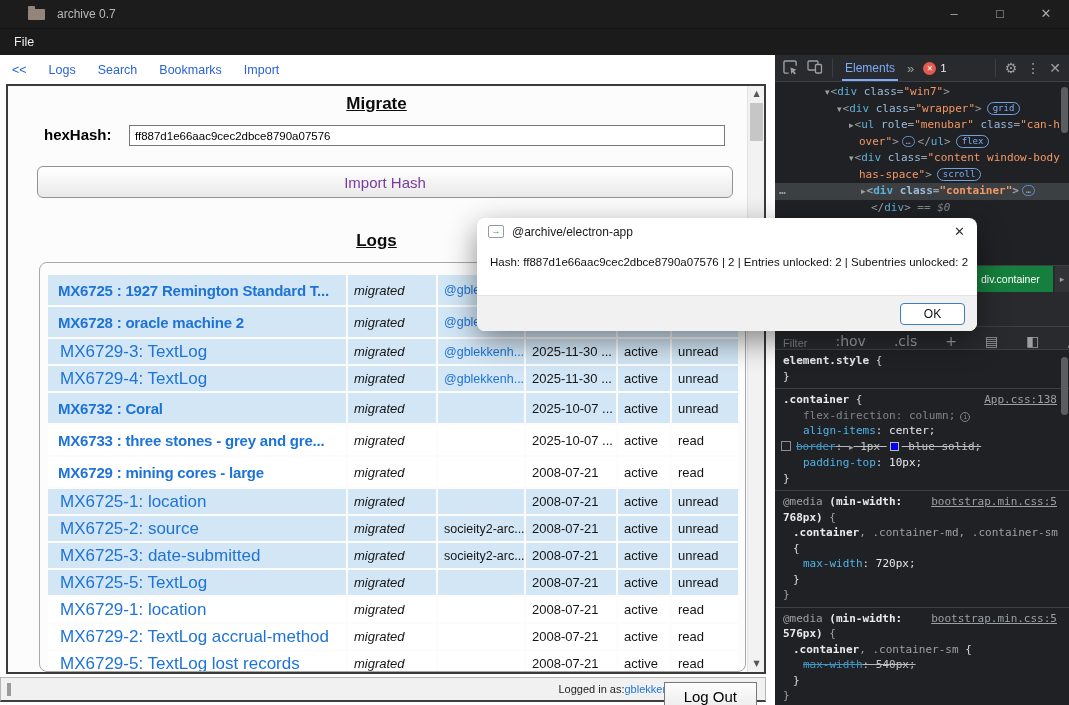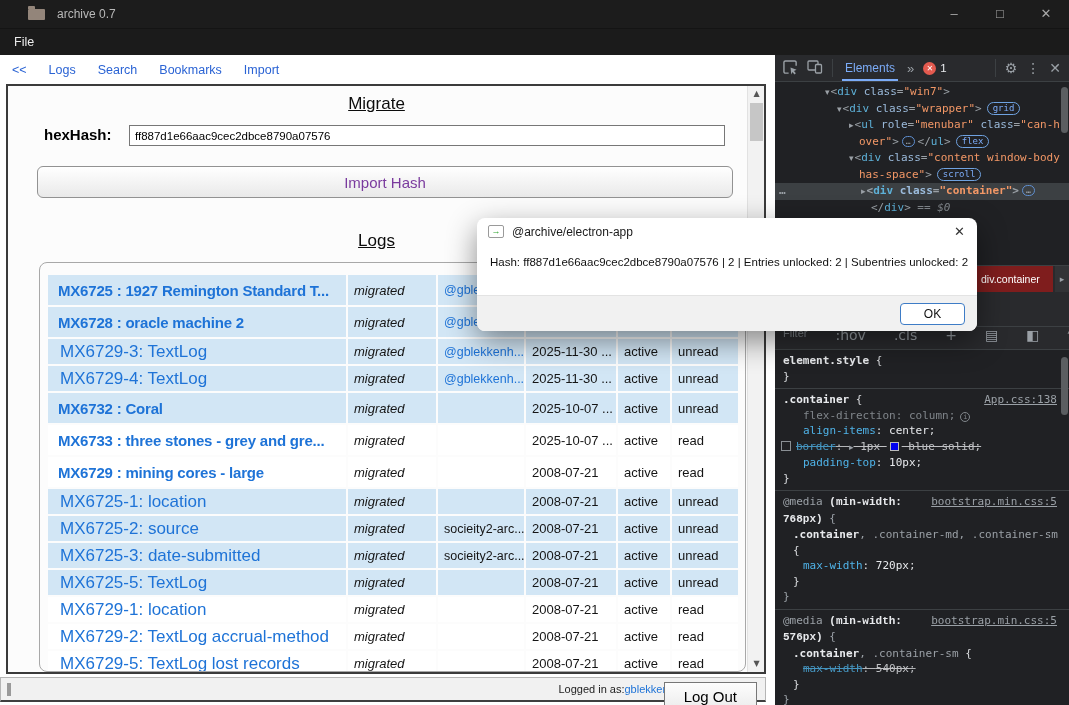--- a/index.html
+++ b/index.html
@@ -15,21 +15,21 @@
   .win-controls { margin-left:auto; display:flex; }
   .win-controls span { width:46px; text-align:center; color:#a8a8a8; font-size:13px; line-height:28px; cursor:default; }
   .menubar { position:absolute; left:0; top:28px; width:1069px; height:27px; background:#1b1b1b; border-top:1px solid #141414; display:flex; align-items:center; }
   .menubar span { color:#ececec; font-size:12.5px; margin-left:9px; padding:2px 5px; }
 
   
   .app { position:absolute; left:0; top:55px; width:775px; height:650px; background:#fff; }
   .nav { height:29px; display:flex; align-items:center; padding-left:12px; gap:22px; }
   .nav span { color:#2a63d4; font-size:12.5px; cursor:pointer; }
   .mainbox { position:absolute; left:6px; top:29px; width:760px; height:590px; border:2px solid #3b3b3b; background:#fcfcfc; }
-  .mig-head, .logs-head { position:absolute; left:0; width:737px; text-align:center; font-size:17px; font-weight:normal; text-decoration:underline; color:#0c0c0c; }
+  .mig-head, .logs-head { position:absolute; left:0; width:737px; text-align:center; font-size:17px; font-weight:bold; text-decoration:underline; color:#0c0c0c; }
   .mig-head { top:8px; } .logs-head { top:145px; }
   .hex-label { position:absolute; left:36px; top:40px; font-size:15px; font-weight:bold; }
   .hex-input { position:absolute; left:121px; top:39px; width:596px; height:21px; border:1px solid #777; background:#fff; font-size:11.5px; padding:0 5px; font-family:"Liberation Sans",sans-serif; }
   .import-btn { position:absolute; left:29px; top:80px; width:696px; height:32px; border:1px solid #929292; border-radius:6px;
     background:linear-gradient(#ffffff,#e9e9e9); color:#7a3b9e; font-size:15px; font-family:"Liberation Sans",sans-serif; box-shadow:inset 0 1px 0 #fff; }
   .tablebox { position:absolute; left:31px; top:176px; width:707px; height:410px; border:1px solid #a8a8a8; border-radius:8px;
     background:#fcfcfc; padding:12px 8px 0 8px; overflow:hidden; }
   .lrow { display:grid; grid-template-columns:298px 88px 86px 90px 52px 66px; column-gap:2px; margin-bottom:2px; }
   .lrow .cell { display:flex; align-items:center; overflow:hidden; white-space:nowrap; padding:0 6px; font-size:13px; color:#151515; background:#fff; }
   .lrow.unread .cell { background:#d2e6f5; }
@@ -68,38 +68,38 @@
   .tl { line-height:16.5px; white-space:pre; position:relative; color:#9aa0a6; }
   .tl.sel { background:#3c4043; }
   .gutter { position:absolute; left:4px; color:#9aa0a6; }
   .arr { color:#9aa0a6; font-family:"DejaVu Sans",sans-serif; font-size:9px; margin-right:1px; }
   .tp { color:#9aa0a6; } .ttag { color:#5db0d7; } .tattr { color:#9bbbdc; } .tval { color:#f29766; }
   .eq { color:#80868b; font-style:italic; }
   .pill { display:inline-block; border:1px solid #5f8fd0; border-radius:8px; color:#9aa0a6; font-size:8px; line-height:9px; padding:0 3px; margin:0 3px; vertical-align:1px; }
   .badge { display:inline-block; border:1px solid #6fa2e0; border-radius:8px; color:#7cacf8; font-size:9px; line-height:11px; padding:0 5px; margin-left:5px; vertical-align:1px; }
 
   .dt-crumbs { position:absolute; left:0; top:210px; width:294px; height:27px; background:#292a2d; border-top:1px solid #3c4043; }
-  .crumb-sel { position:absolute; left:200px; top:0; width:78px; height:27px; background:#7f1d1d; color:#fff; font-size:10.5px; line-height:27px;
+  .crumb-sel { position:absolute; left:200px; top:0; width:78px; height:27px; background:#15803d; color:#fff; font-size:10.5px; line-height:27px;
     padding-left:6px; overflow:hidden; white-space:nowrap; font-family:"Liberation Sans",sans-serif; }
   .crumb-arrow { position:absolute; left:280px; top:0; width:14px; height:27px; background:#323336; color:#9aa0a6; font-size:9px; line-height:27px; text-align:center; font-family:"DejaVu Sans",sans-serif; }
   .dt-subtabs { position:absolute; left:0; top:237px; width:294px; height:35px; background:#292a2d; border-bottom:1px solid #3c4043; }
   .dt-filterrow { position:absolute; left:0; top:272px; width:294px; height:23px; background:#292a2d; border-bottom:1px solid #3c4043;
-    display:flex; align-items:flex-start; padding:0 8px; gap:28px; font-family:"Liberation Sans",sans-serif; }
+    display:flex; align-items:flex-end; padding:0 8px; gap:28px; font-family:"Liberation Sans",sans-serif; }
   .flt { color:#80868b; font-size:11px; margin-right:auto; }
   .tgl { color:#9aa0a6; font-size:14px; font-family:"DejaVu Sans",sans-serif; }
   .tgl.plus { font-size:14px; }
   .mini-arrow { color:#85888c; font-size:7px; font-family:"DejaVu Sans",sans-serif; }
 
   .dt-styles { position:absolute; left:0; top:295px; width:294px; height:355px; overflow:hidden; font-size:11px; }
   .csec { border-bottom:1px solid #3c4043; padding:3px 0 4px; }
   .cline { line-height:15.5px; white-space:pre; overflow:hidden; padding-right:4px; }
   .sel { color:#e8eaed; font-weight:bold; } .selsec { color:#9aa0a6; }
   .sp { color:#d8dadd; } .sval { color:#e8eaed; }
   .prop { color:#4fb3e8; } .inact { color:#80868b; }
-  .at { color:#9aa0a6; } .atc { color:#e8eaed; font-weight:bold;font-family:Liberation Mono, monospace; }
+  .at { color:#9aa0a6; } .atc { color:#e8eaed; font-weight:bold; }
   .strike { text-decoration:line-through; opacity:.8; }
   .csslink { float:right; color:#9aa0a6; text-decoration:underline; margin-right:8px; font-weight:normal; }
   .cssbox { display:inline-block; width:10px; height:10px; border:1px solid #8a8f94; margin:0 5px 0 2px; vertical-align:-1px; }
   .sw { display:inline-block; width:9px; height:9px; background:#0000ee; border:1px solid #bbb; vertical-align:-1px; margin:0 3px; }
   .infoi { display:inline-block; width:10px; height:10px; border:1px solid #80868b; border-radius:50%; color:#80868b; font-size:7px; line-height:9px; text-align:center; margin-left:5px; vertical-align:0; }
   .sarr { color:#9aa0a6; font-family:"DejaVu Sans",sans-serif; font-size:9px; }
   .dt-thumb { position:absolute; right:1px; width:7px; border-radius:4px; background:#5b5e61; }
 
   
   .dialog { position:absolute; left:477px; top:218px; width:500px; height:113px; background:#fff; border-radius:8px;

